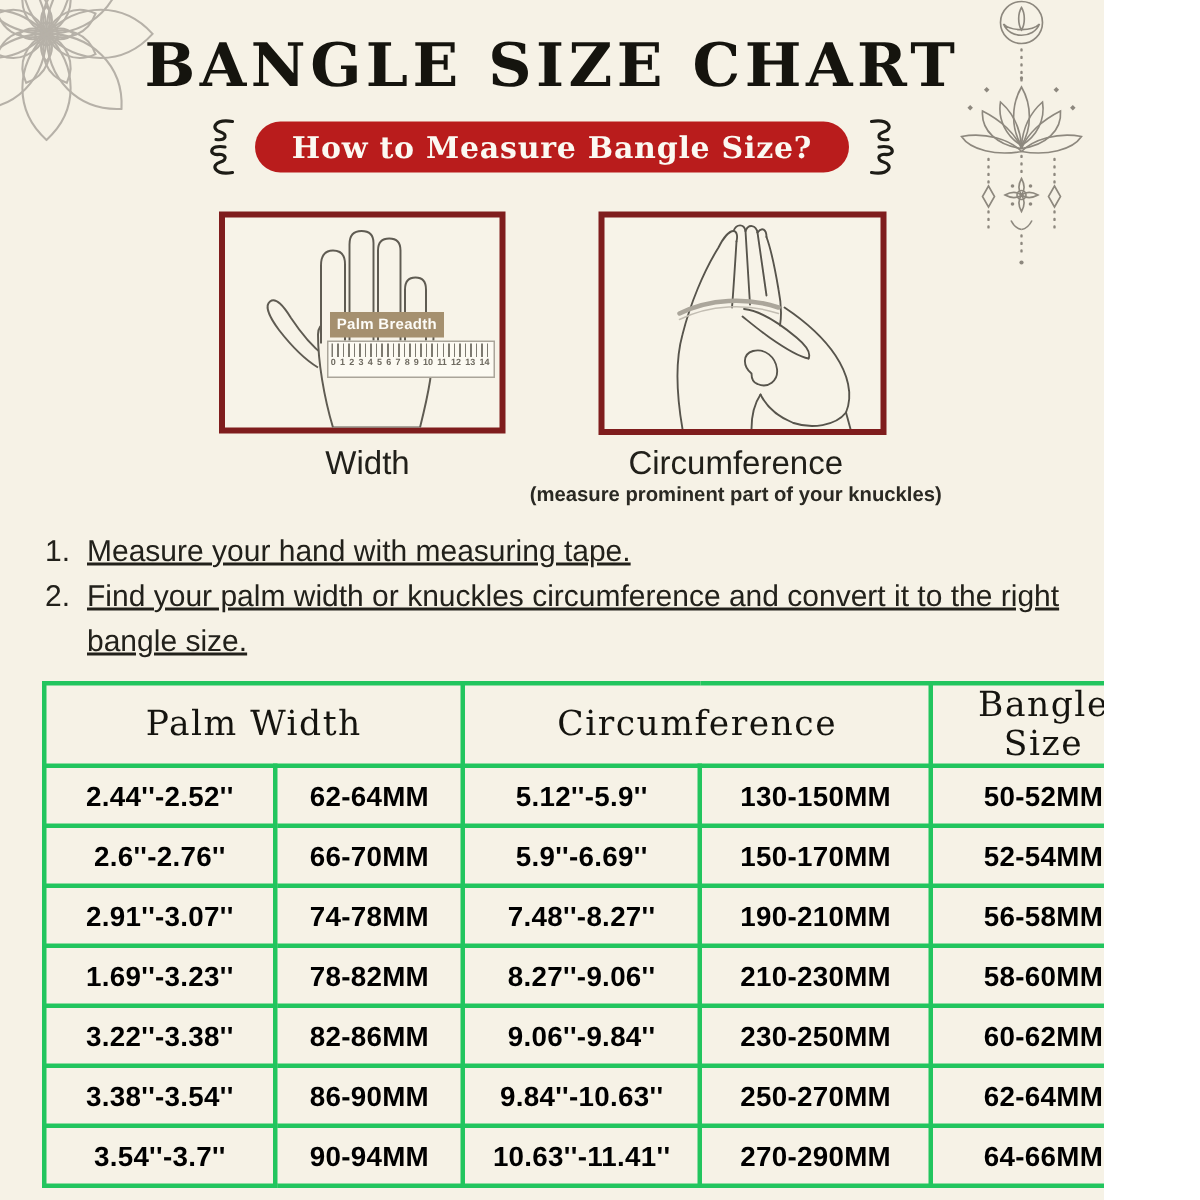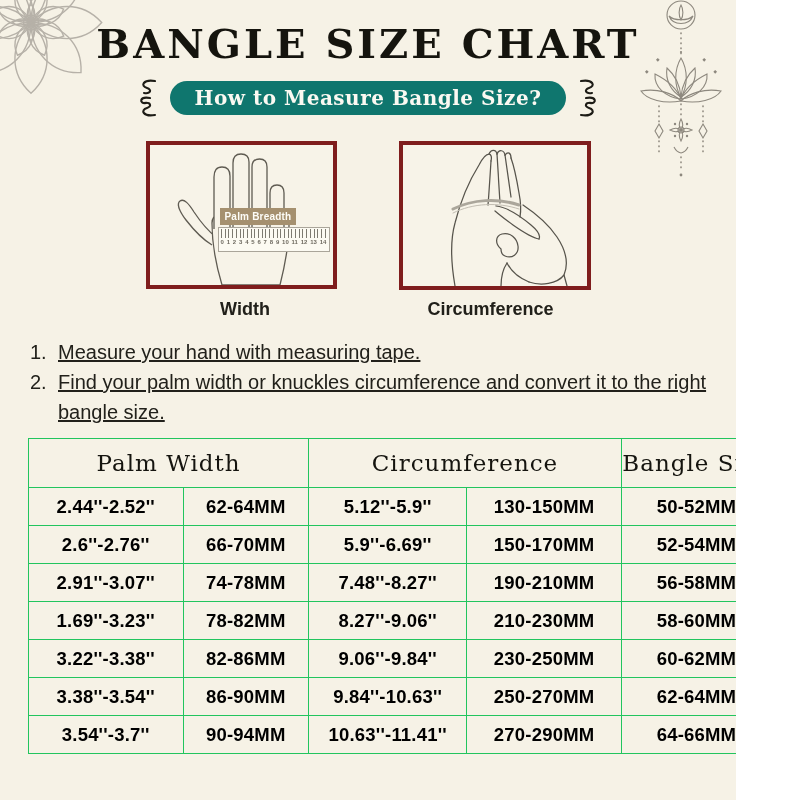--- a/index.html
+++ b/index.html
@@ -6,50 +6,50 @@
   .page{position:relative;width:736px;height:800px;background:#f6f2e6;overflow:hidden;
         font-family:"Liberation Sans",sans-serif;color:#1d1c16;}
   
   .mandala{position:absolute;left:-14px;top:-16px;}
   .lotus{position:absolute;right:2px;top:0;}
   
   .title{margin:0;padding-top:22px;text-align:center;font-family:"DejaVu Serif",serif;
          font-weight:600;font-size:40px;letter-spacing:3px;color:#15140e;line-height:1.08;}
   
   .banner-row{margin-top:13px;display:flex;justify-content:center;align-items:center;gap:11px;}
-  .pill{background:#0f766e;color:#fbf9f2;border-radius:17px;height:34px;line-height:34px;
+  .pill{background:#b91c1c;color:#fbf9f2;border-radius:17px;height:34px;line-height:34px;
         padding:0 25px;font-family:"DejaVu Serif",serif;font-size:20px;font-weight:600;letter-spacing:.5px;}
   
   .figures{margin-top:23px;display:flex;justify-content:center;gap:62px;}
   .figure-box{position:relative;border:4px solid #7f1d1d;background:#f7f3e8;}
   .figure-box.width{width:183px;height:140px;}
   .figure-box.circ{width:184px;height:141px;}
   .ruler{position:absolute;left:68px;top:82px;width:112px;height:25px;background:#fcfaf2;
          border:1px solid #aaa59a;box-sizing:border-box;}
   .ruler-ticks{height:9px;margin:1px 2px 0 2px;
      background:repeating-linear-gradient(90deg,#7d7a70 0,#7d7a70 1px,transparent 1px,transparent 3.7px);}
   .ruler-numbers{display:flex;justify-content:space-between;padding:1px 2px 0 2px;
      font-size:6px;line-height:7px;color:#6e6a60;font-weight:700;}
   .breadth-label{position:absolute;left:70px;top:63px;background:#a5906f;color:#fdfcf7;
      font-size:10px;font-weight:700;line-height:17px;padding:0 5px;letter-spacing:.2px;}
   
   .captions{margin-top:6px;display:flex;justify-content:center;gap:62px;}
   .cap-col{display:flex;flex-direction:column;align-items:center;}
   .cap-col.w{width:183px;}
   .cap-col.c{width:184px;}
-  .caption{font-size:18px;font-weight:700;color:#21201a;line-height:26px;}
+  .caption{font-size:22px;font-weight:400;color:#21201a;line-height:26px;}
   .caption-note{font-size:13.5px;font-weight:700;color:#2a2923;white-space:nowrap;line-height:16px;}
   
   .instructions{margin:15px 0 0 30px;padding:0;list-style:none;}
   .instructions li{display:flex;font-size:20px;line-height:30px;color:#22211b;}
   .instr-num{width:28px;flex:0 0 auto;}
   .instr-text{width:692px;text-decoration:underline;}
   
   .size-table{margin:11px auto 0 28px;border-collapse:collapse;width:744px;table-layout:fixed;}
-  .size-table th,.size-table td{border:1px solid #22c55e;text-align:center;padding:0;}
+  .size-table th,.size-table td{border:3px solid #22c55e;text-align:center;padding:0;}
   .size-table th{height:48px;font-family:"DejaVu Serif",serif;font-weight:500;font-size:23px;
      letter-spacing:1px;color:#15140f;}
   .size-table td{height:37px;font-size:18.5px;font-weight:700;color:#000000;letter-spacing:.2px;}
 </style>
 </head>
 <body>
 
 <div class="page">
 
   <svg class="mandala" width="150" height="150" viewBox="0 0 140 140" fill="none" stroke="#b6b1a8" stroke-width="1.3">
@@ -189,20 +189,21 @@
       </svg>
     </div>
   </div>
 
   <div class="captions">
     <div class="cap-col w">
       <div class="caption">Width</div>
     </div>
     <div class="cap-col c">
       <div class="caption">Circumference</div>
+      <div class="caption-note">(measure prominent part of your knuckles)</div>
     </div>
   </div>
 
   <ol class="instructions">
     <li>
       <span class="instr-num">1.</span>
       <span class="instr-text">Measure your hand with measuring tape.</span>
     </li>
     <li>
       <span class="instr-num">2.</span>

